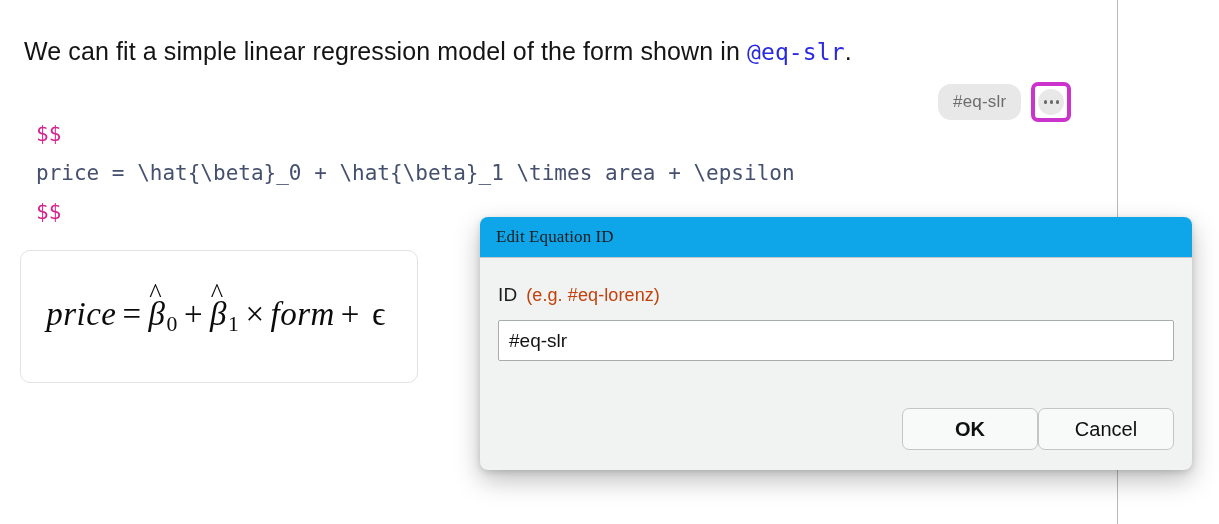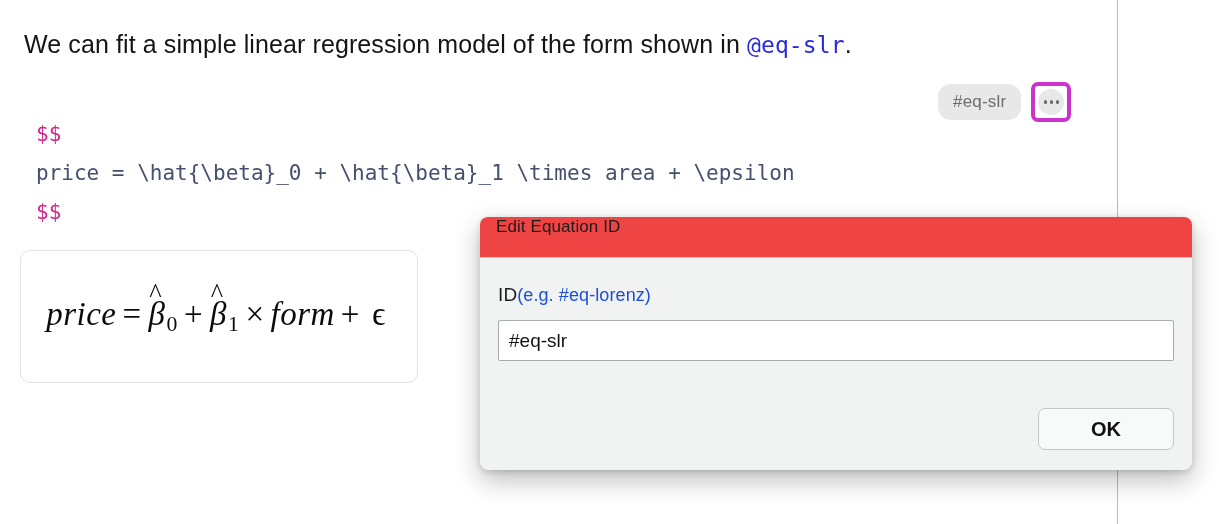--- a/index.html
+++ b/index.html
@@ -35,21 +35,21 @@
     background: #b9b9b9;
   }
 
   
   #prose-paragraph {
     position: absolute;
     left: 24px;
     top: 30px;
     width: 1060px;
     font-size: 25px;
-    line-height: 28px;
+    line-height: 42px;
     color: #141414;
     letter-spacing: 0.1px;
     white-space: pre-wrap;
   }
   .xref-link {
     font-family: "DejaVu Sans Mono", monospace;
     font-size: 23px;
     color: #2929e0;
   }
 
@@ -171,44 +171,46 @@
     width: 712px;
     height: 253px;
     background: #f1f3f2;
     border-radius: 8px;
     box-shadow: 0 10px 26px rgba(0,0,0,0.26), 0 2px 6px rgba(0,0,0,0.14);
     overflow: hidden;
     box-sizing: border-box;
   }
   #dialog-titlebar {
     height: 41px;
-    background: #ef4444;
+    background: #0ea5e9;
     border-bottom: 1px solid #c6c8ca;
     display: flex;
+    align-items: center;
     padding-left: 16px;
     box-sizing: border-box;
+    font-family: Liberation Serif, serif;
   }
   #dialog-title {
     font-size: 17px;
     color: #1c1c1c;
     letter-spacing: 0.1px;
   }
   #dialog-body {
     padding: 26px 18px 0 18px;
   }
   #id-field-label {
     font-size: 19px;
     color: #1d1d1d;
     margin-bottom: 14px;
     letter-spacing: 0.1px;
   }
   #id-field-label .hint {
-    color: #1d4ed8;
+    color: #c2410c;
     font-size: 18px;
-    margin-left: 0;
+    margin-left: 9px;
   }
   #equation-id-input {
     display: block;
     width: 100%;
     height: 41px;
     box-sizing: border-box;
     background: #ffffff;
     border: 1px solid #a7adad;
     border-radius: 2px;
     padding: 0 10px;
@@ -266,16 +268,17 @@
   <div id="edit-equation-dialog">
     <div id="dialog-titlebar">
       <span id="dialog-title">Edit Equation ID</span>
     </div>
     <div id="dialog-body">
       <div id="id-field-label"><span>ID</span><span class="hint">(e.g. #eq-lorenz)</span></div>
       <input id="equation-id-input" type="text" value="#eq-slr" style="">
     </div>
     <div id="dialog-button-row">
       <button class="dialog-button primary">OK</button>
+      <button class="dialog-button">Cancel</button>
     </div>
   </div>
 
 </div>
 
 </body></html>

